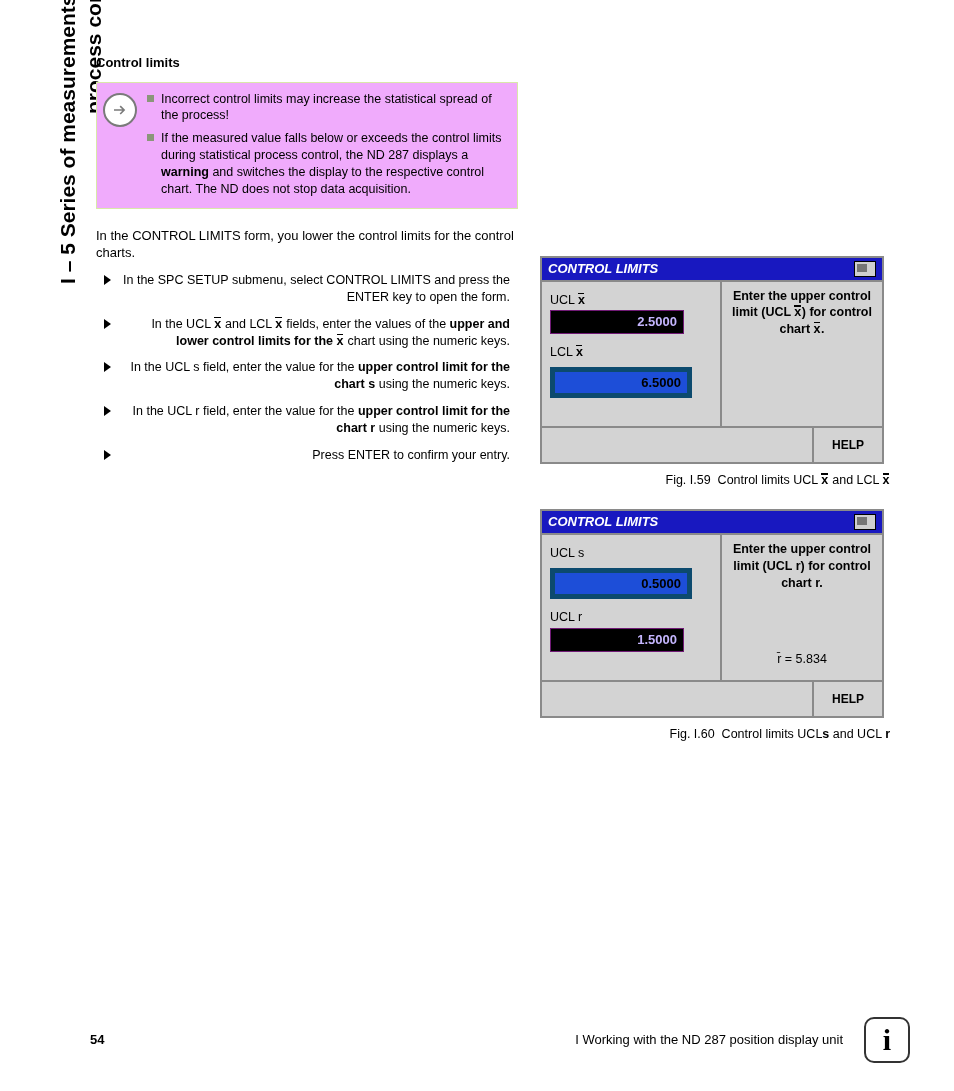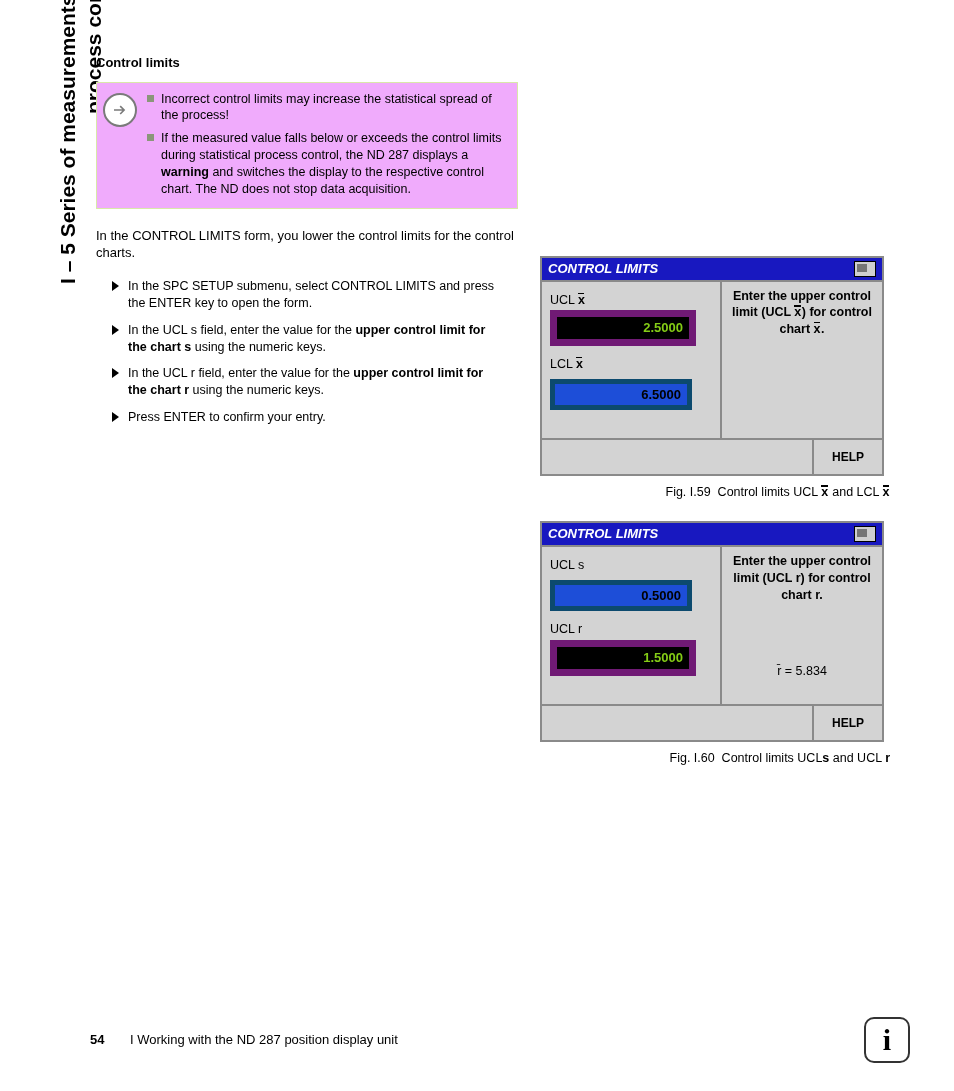--- a/index.html
+++ b/index.html
@@ -45,21 +45,21 @@
     width:30px;height:30px;border:2px solid #7a7a7a;border-radius:50%;
     background:#fff;flex:0 0 30px;margin-right:10px;margin-top:2px;
     display:flex;align-items:center;justify-content:center;
   }
   .note-icon svg{width:18px;height:18px;fill:#7a7a7a;}
   .note ul{margin:0;padding:0;list-style:none;flex:1;}
   .note li{position:relative;padding-left:14px;margin-bottom:6px;font-size:12.5px;}
   .note li:last-child{margin-bottom:0;}
   .note li::before{content:"";position:absolute;left:0;top:4px;width:7px;height:7px;background:#8a967a;}
   .para{margin:6px 0 10px;font-size:13px;}
-  .steps{list-style:none;margin:16px;padding:0;}
+  .steps{list-style:none;margin:8px;padding:0;text-align:right;}
   .steps li{position:relative;padding-left:16px;margin-bottom:10px;font-size:12.5px;}
   .steps li::before{
     content:"";position:absolute;left:0;top:3px;width:0;height:0;
     border-top:5px solid transparent;border-bottom:5px solid transparent;
     border-left:7px solid #000;
   }
   b{font-weight:bold;}
   .xbar{font-weight:bold;position:relative;letter-spacing:0.5px;}
   .xbar::after{content:"";position:absolute;left:0;right:1px;top:0px;height:1.2px;background:currentColor;}
   
@@ -85,43 +85,43 @@
   .panel-left{
     width:162px;border-right:2px solid #8a8a8a;
     padding:6px 8px 18px;font-size:12.5px;
   }
   .panel-right{
     flex:1;padding:6px 8px;font-size:12.5px;font-weight:bold;text-align:center;
   }
   .panel-right .rbar{margin-top:60px;font-weight:normal;}
   .fld-label{font-weight:normal;margin-top:4px;}
   .fld{
-    background:#000;color:#84cc16;text-align:right;
+    background:#000;color:#c4b5fd;text-align:right;
     font-family:Arial,Helvetica,sans-serif;font-weight:bold;
     font-size:13px;padding:2px 6px;width:120px;margin:2px 0 10px;
-    border:7px solid #701a75;
+    border:1px solid #701a75;
   }
   .fld.sel{background:#000;}
   .fld.unsel{background:#1d4ed8;color:#000;border:5px solid #0c4a6e;margin-top:6px;}
   .panel-softrow{
     border-top:2px solid #8a8a8a;height:34px;display:flex;justify-content:flex-end;gap:20px;
   }
   .softkey{
     width:68px;border-left:2px solid #8a8a8a;display:flex;align-items:center;justify-content:center;
     font-weight:bold;font-size:12px;
   }
   .softkey.blank{flex:1;border-left:none;}
   .figcaption{font-size:12.5px;margin:2px 0 20px 4px;text-align:right;}
   
   .footer{
     position:absolute;left:90px;bottom:28px;width:820px;
     display:flex;align-items:center;font-size:13px;
   }
   .footer .pg{font-weight:bold;width:40px;}
-  .footer .ftext{flex:1;text-align:left;padding-right:21px;}
+  .footer .ftext{flex:1;text-align:right;padding-right:21px;}
   .info-badge{
     width:42px;height:42px;border:2px solid #333;border-radius:10px;
     display:flex;align-items:center;justify-content:center;
     font-family:"Times New Roman",serif;font-weight:bold;font-size:30px;
   }
 </style>
 </head>
 <body>
 
 <div class="sidehead">
@@ -141,20 +141,21 @@
     <ul>
       <li>Incorrect control limits may increase the statistical spread of the process!</li>
       <li>If the measured value falls below or exceeds the control limits during statistical process control, the ND 287 displays a <b>warning</b> and switches the display to the respective control chart. The ND does not stop data acquisition.</li>
     </ul>
   </div>
 
   <div class="para">In the CONTROL LIMITS form, you lower the control limits for the control charts.</div>
 
   <ul class="steps">
     <li>In the SPC SETUP submenu, select CONTROL LIMITS and press the ENTER key to open the form.</li>
+    <li>In the UCL <span class="xbar">x</span> and LCL <span class="xbar">x</span> fields, enter the values of the <b>upper and lower control limits for the</b> <span class="xbar">x</span> chart using the numeric keys.</li>
     <li>In the UCL s field, enter the value for the <b>upper control limit for the chart s</b> using the numeric keys.</li>
     <li>In the UCL r field, enter the value for the <b>upper control limit for the chart r</b> using the numeric keys.</li>
     <li>Press ENTER to confirm your entry.</li>
   </ul>
 </div>
 
 <div class="figcol">
 
   <div class="panel">
     <div class="panel-title">

